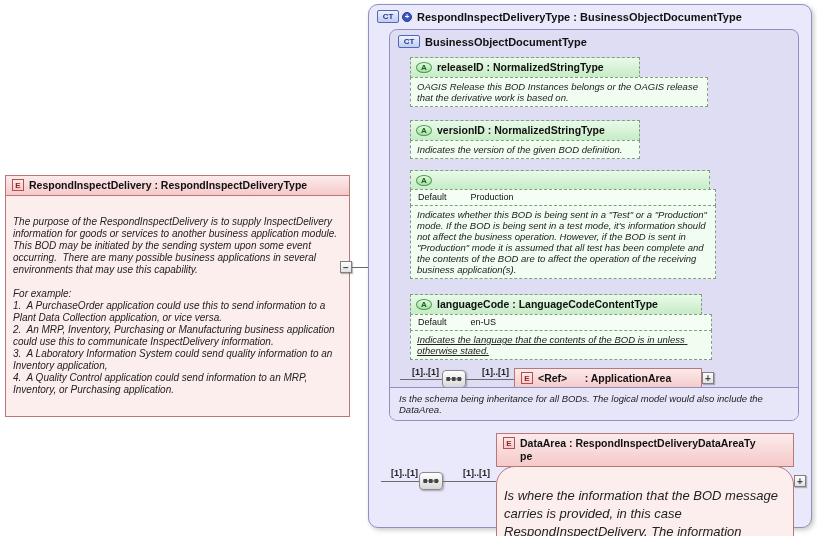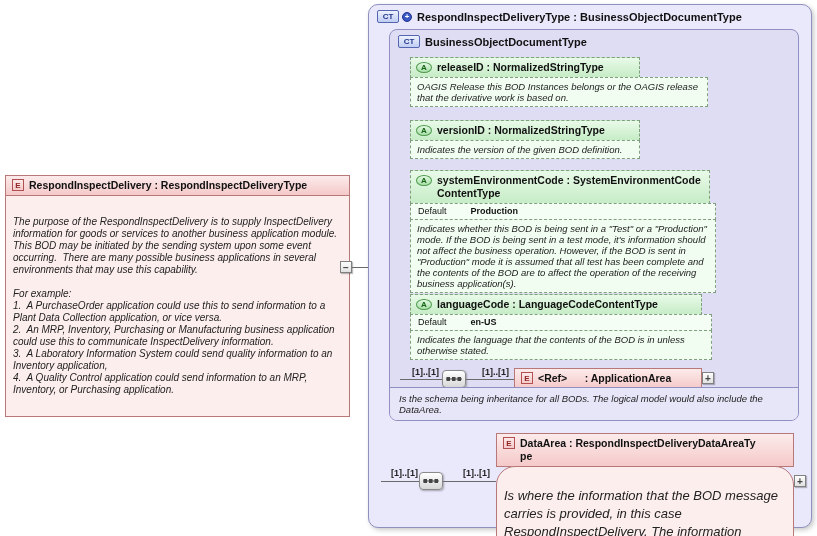--- a/index.html
+++ b/index.html
@@ -35,21 +35,21 @@
   .attr { position:absolute; }
   .attr-header {
     display:flex; align-items:flex-start; gap:5px; padding:3px 5px;
     background: linear-gradient(#e9fae9, #c6ecc6); border:1px dashed #7f9f7f;
     font-weight:bold; font-size:10.5px; line-height:13px;
   }
   .attr-default {
     display:flex; gap:24px; margin-top:-1px; padding:2px 7px;
     background:#f4fef4; border:1px dashed #7f9f7f; font-size:9px; line-height:11px;
   }
-  .def-value { font-weight:bold; }
+  .def-value { font-weight:normal; }
   .attr-note {
     margin-top:-1px; padding:3px 6px; background:#f1fdf1;
     border:1px dashed #7f9f7f; font-style:italic; font-size:9.5px;
     line-height:11px; color:#222; white-space:pre-wrap;
   }
   .inner-note {
     position:absolute; left:0; right:0; bottom:0; border-top:1px solid #9090c0;
     background:#e7e5f8; padding:5px 9px; font-style:italic; font-size:9.5px;
     line-height:11px; border-radius:0 0 7px 7px; color:#222;
   }
@@ -140,39 +140,38 @@
         <div class="attr-header" style="width:230px;">
           <span class="icon-a">A</span>
           <span class="txt">versionID : NormalizedStringType</span>
         </div>
         <div class="attr-note" style="width:230px;">Indicates the version of the given BOD definition.</div>
       </div>
 
       <div class="attr" style="left:20px; top:140px;">
         <div class="attr-header" style="width:300px;">
           <span class="icon-a">A</span>
-          <span class="txt">systemEnvironmentCode : SystemEnvironmentCodeContentType</span>
         </div>
         <div class="attr-default" style="width:306px;">
           <span>Default</span>
           <span class="def-value">Production</span>
         </div>
         <div class="attr-note" style="width:306px;">Indicates whether this BOD is being sent in a "Test" or a "Production" mode. If the BOD is being sent in a test mode, it's information should not affect the business operation. However, if the BOD is sent in "Production" mode it is assumed that all test has been complete and the contents of the BOD are to affect the operation of the receiving business application(s).</div>
       </div>
 
       <div class="attr" style="left:20px; top:264px;">
         <div class="attr-header" style="width:292px;">
           <span class="icon-a">A</span>
           <span class="txt">languageCode : LanguageCodeContentType</span>
         </div>
         <div class="attr-default" style="width:302px;">
           <span>Default</span>
           <span class="def-value">en-US</span>
         </div>
-        <div class="attr-note" style="width:302px;">Indicates the language that the contents of the BOD is in unless otherwise stated.</div>
+        <div class="attr-note" style="width:302px;text-decoration:underline;">Indicates the language that the contents of the BOD is in unless otherwise stated.</div>
       </div>
 
       <div class="hline" style="left:10px; top:349px; width:42px;"></div>
       <span class="card" style="left:14px; top:337px;">[1]..[1]</span>
       <div class="seq-icon" style="left:52px; top:340px;">
         <svg width="16" height="8" viewBox="0 0 16 8">
           <line x1="0" y1="4" x2="16" y2="4" stroke="#444" stroke-width="1"></line>
           <rect x="0.5" y="2" width="3.5" height="4" fill="#444"></rect>
           <rect x="6" y="2" width="3.5" height="4" fill="#444"></rect>
           <rect x="11.5" y="2" width="3.5" height="4" fill="#444"></rect>

